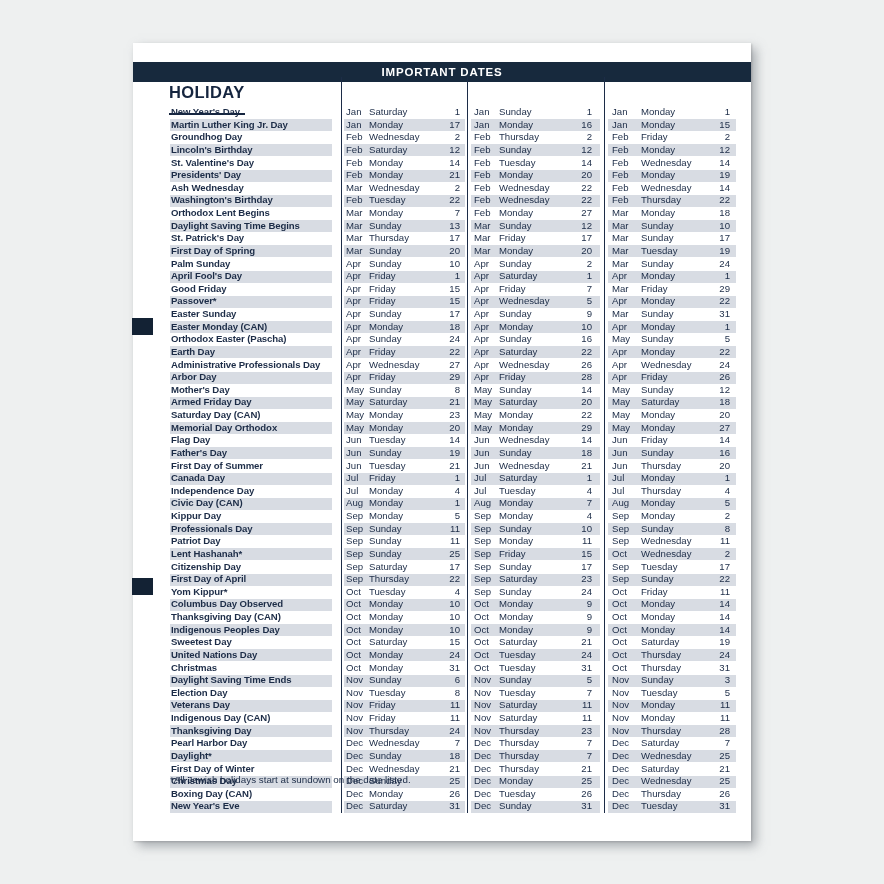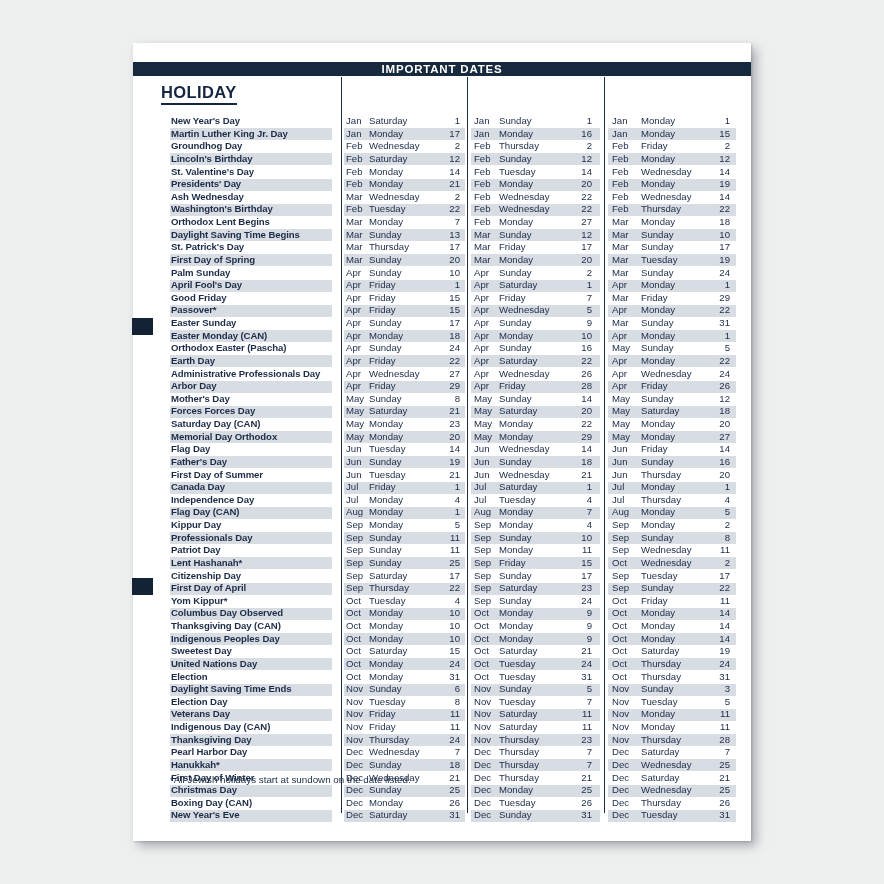--- a/index.html
+++ b/index.html
@@ -17,41 +17,41 @@
     background:var(--background);
     font-family:"Liberation Sans","DejaVu Sans",sans-serif;
     position:relative;
   }
   .page{
     position:absolute;left:133px;top:43px;width:618px;height:798px;
     background:var(--page);
     box-shadow:5px 5px 10px rgba(110,115,122,.55), 1px 1px 2px rgba(0,0,0,.18);
   }
   .header-bar{
-    position:absolute;left:0;top:19px;width:100%;height:14px;
+    position:absolute;left:0;top:19px;width:100%;height:20px;
     background:var(--header-bar);
     display:flex;align-items:center;justify-content:center;
   }
   .header-bar span{
     color:#ffffff;font-size:11.5px;font-weight:bold;letter-spacing:.8px;
   }
   .holiday-title{
-    position:absolute;left:28px;top:40px;
+    position:absolute;left:36px;top:40px;
     font-size:16.5px;font-weight:bold;color:var(--title);
     letter-spacing:.4px;
     border-bottom:2.5px solid var(--title);
-    padding-bottom:1px;
+    padding-bottom:11px;
     display:inline-block;
   }
   .divider{
     position:absolute;top:34px;height:736px;width:1px;
     background:var(--text);
   }
   .dv1{left:208px}.dv2{left:334px}.dv3{left:471px}
-  #rows{position:absolute;left:0;top:72px;width:100%;}
+  #rows{position:absolute;left:0;top:63px;width:100%;}
   .row{position:relative;height:12.634px;}
   .band{position:absolute;top:.4px;height:12.1px;background:transparent;}
   .row.shaded .band{background:var(--row-shade);}
   .b0{left:37px;width:162px;}
   .b1{left:211px;width:121px;}
   .b2{left:338px;width:129px;}
   .b3{left:475px;width:128px;}
   .cell{
     position:absolute;top:0;line-height:12.634px;font-size:9.6px;
     color:var(--text);white-space:nowrap;
@@ -447,21 +447,21 @@
         <span class="cell d2">14</span>
         <span class="cell m3">May</span>
         <span class="cell w3">Sunday</span>
         <span class="cell d3">12</span>
       </div>
       <div class="row shaded">
         <div class="band b0"></div>
         <div class="band b1"></div>
         <div class="band b2"></div>
         <div class="band b3"></div>
-        <span class="cell name">Forces Forces Day</span>
+        <span class="cell name">Armed Friday Day</span>
         <span class="cell m1">May</span>
         <span class="cell w1">Saturday</span>
         <span class="cell d1">21</span>
         <span class="cell m2">May</span>
         <span class="cell w2">Saturday</span>
         <span class="cell d2">20</span>
         <span class="cell m3">May</span>
         <span class="cell w3">Saturday</span>
         <span class="cell d3">18</span>
       </div>
@@ -575,21 +575,21 @@
         <span class="cell d2">4</span>
         <span class="cell m3">Jul</span>
         <span class="cell w3">Thursday</span>
         <span class="cell d3">4</span>
       </div>
       <div class="row shaded">
         <div class="band b0"></div>
         <div class="band b1"></div>
         <div class="band b2"></div>
         <div class="band b3"></div>
-        <span class="cell name">Flag Day (CAN)</span>
+        <span class="cell name">Civic Day (CAN)</span>
         <span class="cell m1">Aug</span>
         <span class="cell w1">Monday</span>
         <span class="cell d1">1</span>
         <span class="cell m2">Aug</span>
         <span class="cell w2">Monday</span>
         <span class="cell d2">7</span>
         <span class="cell m3">Aug</span>
         <span class="cell w3">Monday</span>
         <span class="cell d3">5</span>
       </div>
@@ -783,21 +783,21 @@
         <span class="cell d2">24</span>
         <span class="cell m3">Oct</span>
         <span class="cell w3">Thursday</span>
         <span class="cell d3">24</span>
       </div>
       <div class="row">
         <div class="band b0"></div>
         <div class="band b1"></div>
         <div class="band b2"></div>
         <div class="band b3"></div>
-        <span class="cell name">Election</span>
+        <span class="cell name">Christmas</span>
         <span class="cell m1">Oct</span>
         <span class="cell w1">Monday</span>
         <span class="cell d1">31</span>
         <span class="cell m2">Oct</span>
         <span class="cell w2">Tuesday</span>
         <span class="cell d2">31</span>
         <span class="cell m3">Oct</span>
         <span class="cell w3">Thursday</span>
         <span class="cell d3">31</span>
       </div>
@@ -895,21 +895,21 @@
         <span class="cell d2">7</span>
         <span class="cell m3">Dec</span>
         <span class="cell w3">Saturday</span>
         <span class="cell d3">7</span>
       </div>
       <div class="row shaded">
         <div class="band b0"></div>
         <div class="band b1"></div>
         <div class="band b2"></div>
         <div class="band b3"></div>
-        <span class="cell name">Hanukkah*</span>
+        <span class="cell name">Daylight*</span>
         <span class="cell m1">Dec</span>
         <span class="cell w1">Sunday</span>
         <span class="cell d1">18</span>
         <span class="cell m2">Dec</span>
         <span class="cell w2">Thursday</span>
         <span class="cell d2">7</span>
         <span class="cell m3">Dec</span>
         <span class="cell w3">Wednesday</span>
         <span class="cell d3">25</span>
       </div>

